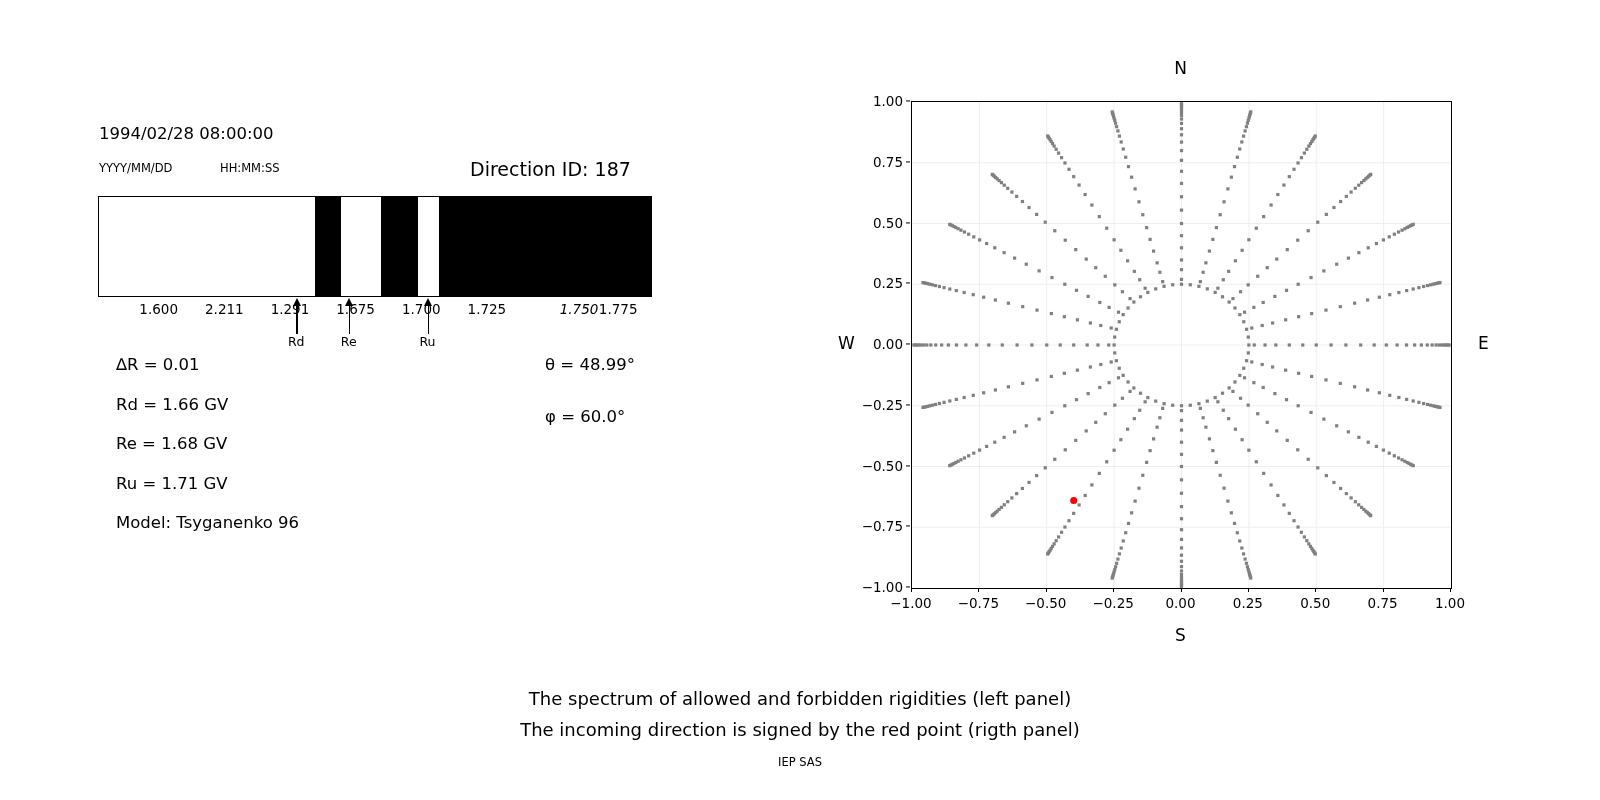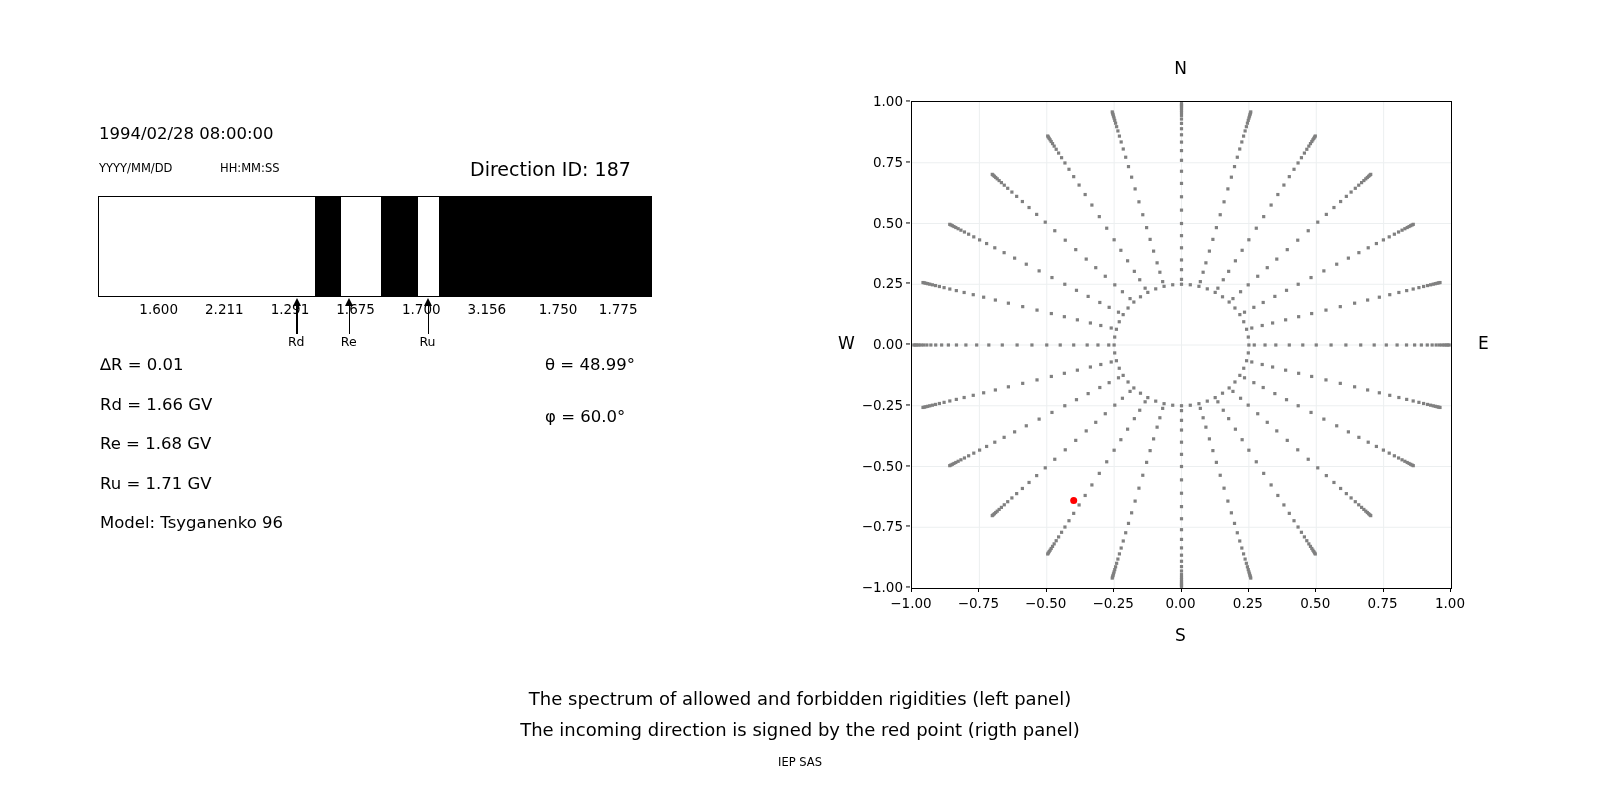--- a/index.html
+++ b/index.html
@@ -96,21 +96,21 @@
     font-size: 12.5px;
     white-space: nowrap;
   }
 
   
   .param {
     position: absolute;
     font-size: 16.5px;
     white-space: nowrap;
   }
-  .param-left  { left: 100px; }
+  .param-left  { left: 116px; }
   .param-right { left: 545px; }
 
   
   #right-panel {
     position: absolute;
     left: 800px; top: 0;
     width: 800px; height: 680px;
   }
   #plot-frame {
     position: absolute;
@@ -191,22 +191,22 @@
         <div class="band" style="left: 340.014px; width: 213.986px;"></div>
       </div>
   </div>
 
   <div id="spectrum-axis">
       <div class="tick-label" style="left: 40.6967px;">1.600</div>
       <div class="tick-label" style="left: 106.336px;">2.211</div>
       <div class="tick-label" style="left: 171.976px;">1.291</div>
       <div class="tick-label" style="left: 237.616px;">1.675</div>
       <div class="tick-label" style="left: 303.256px;">1.700</div>
-      <div class="tick-label" style="left: 368.896px;">3.156</div>
-      <div class="tick-label" style="left: 440px;">1.750</div>
+      <div class="tick-label" style="left: 368.896px;">1.725</div>
+      <div class="tick-label" style="left: 461px; font-style: italic;">1.750</div>
       <div class="tick-label" style="left: 500.175px;">1.775</div>
       <div class="marker" style="left: 198.232px;">
         <div class="head"></div>
         <div class="stem"></div>
         <div class="mlabel">Rd</div>
       </div>
       <div class="marker" style="left: 250.744px;">
         <div class="head"></div>
         <div class="stem"></div>
         <div class="mlabel">Re</div>

